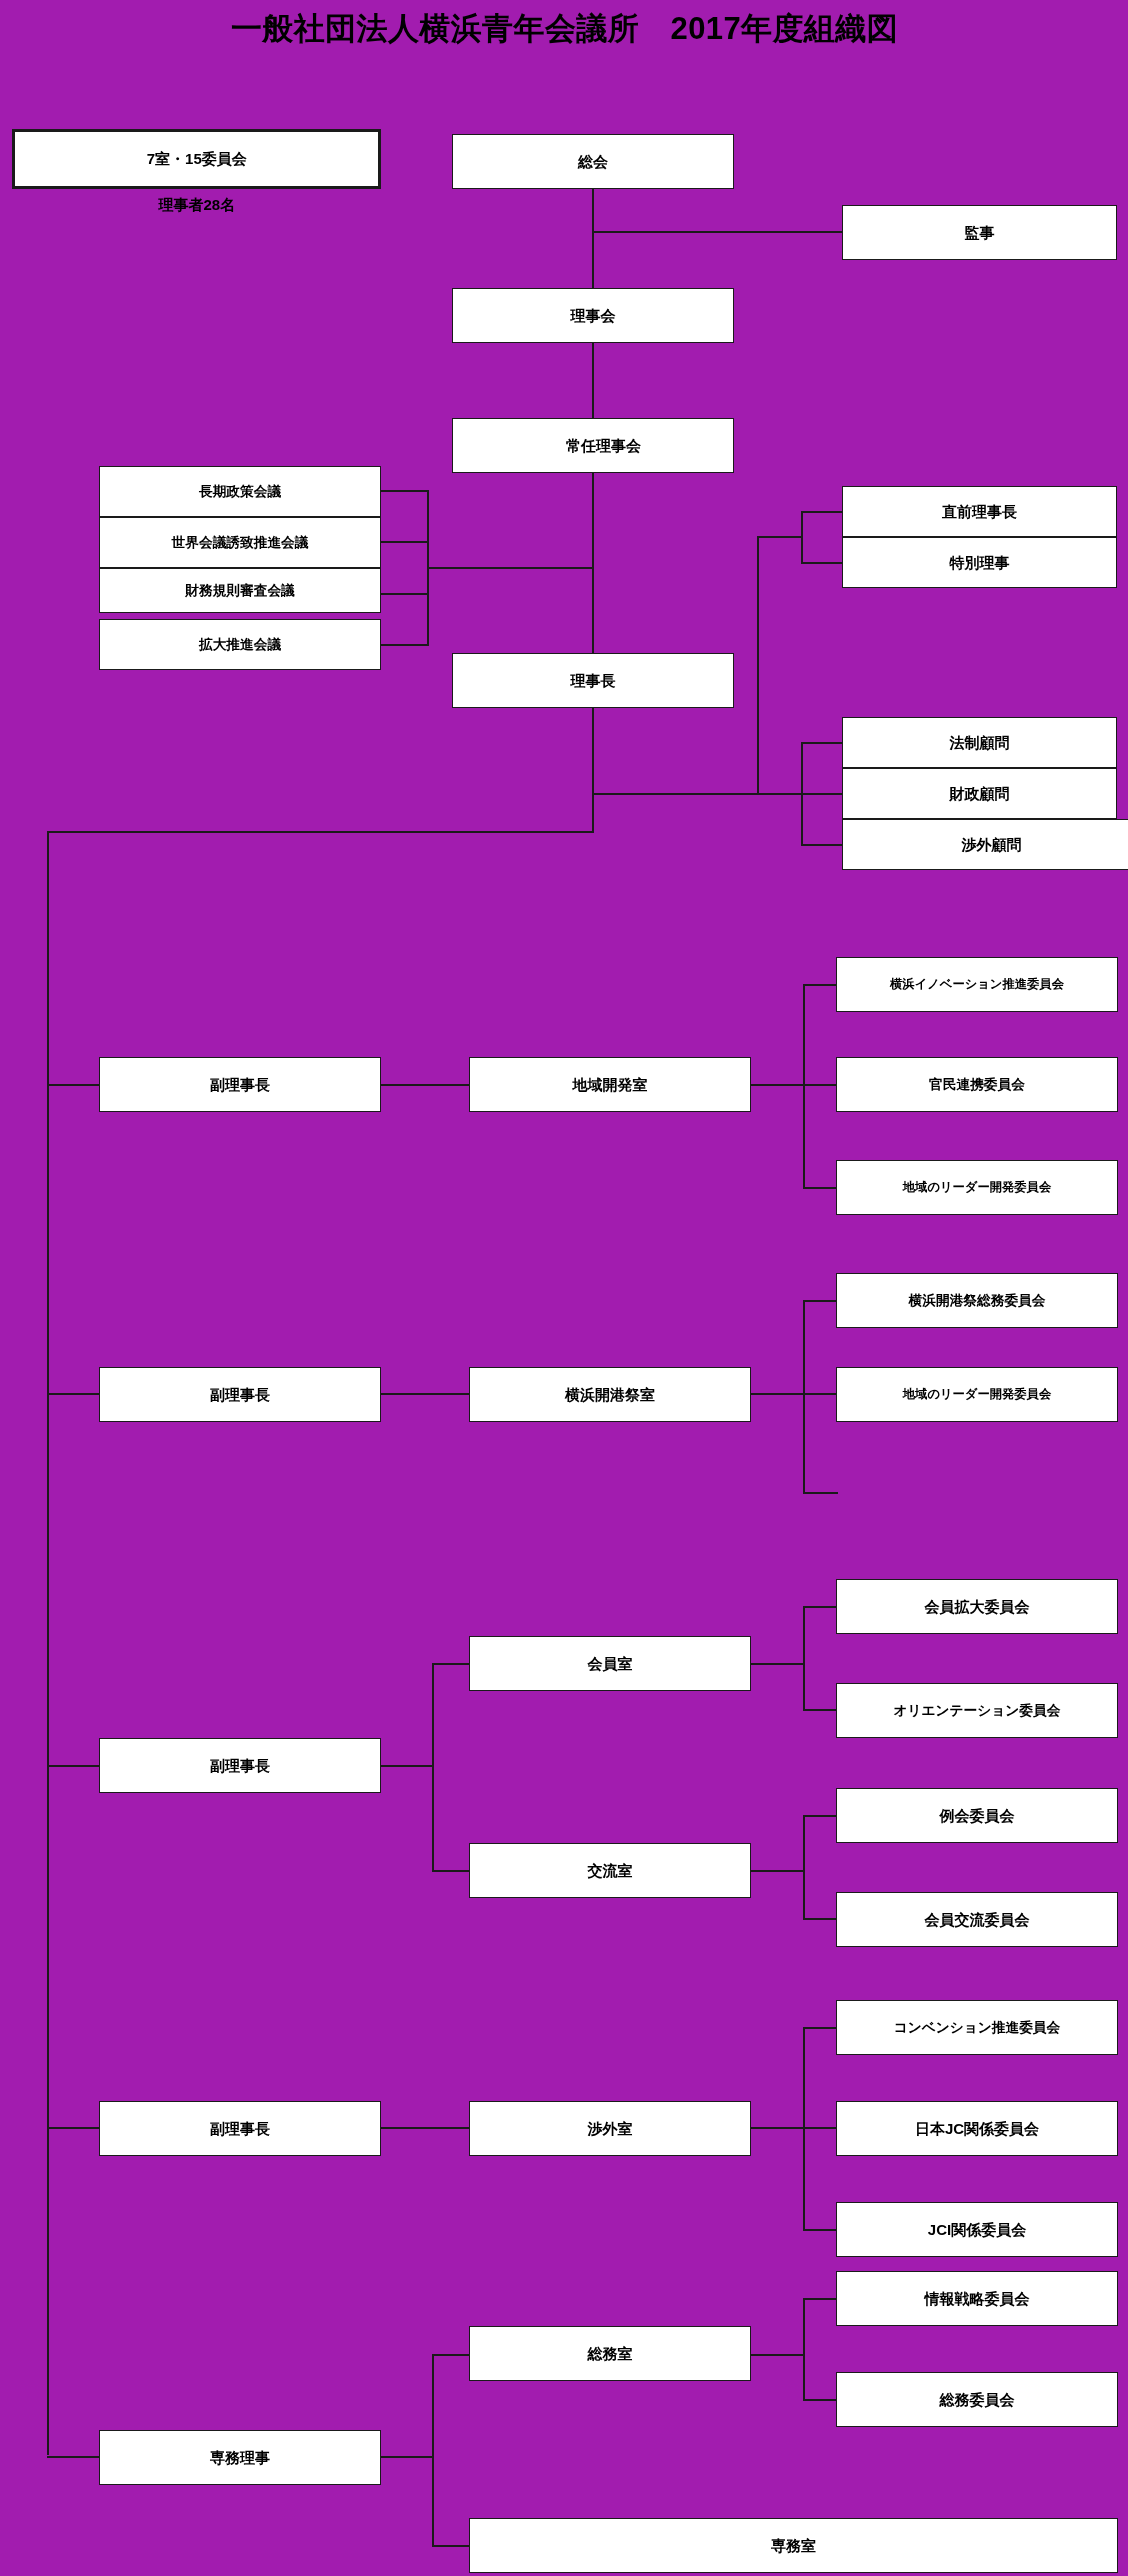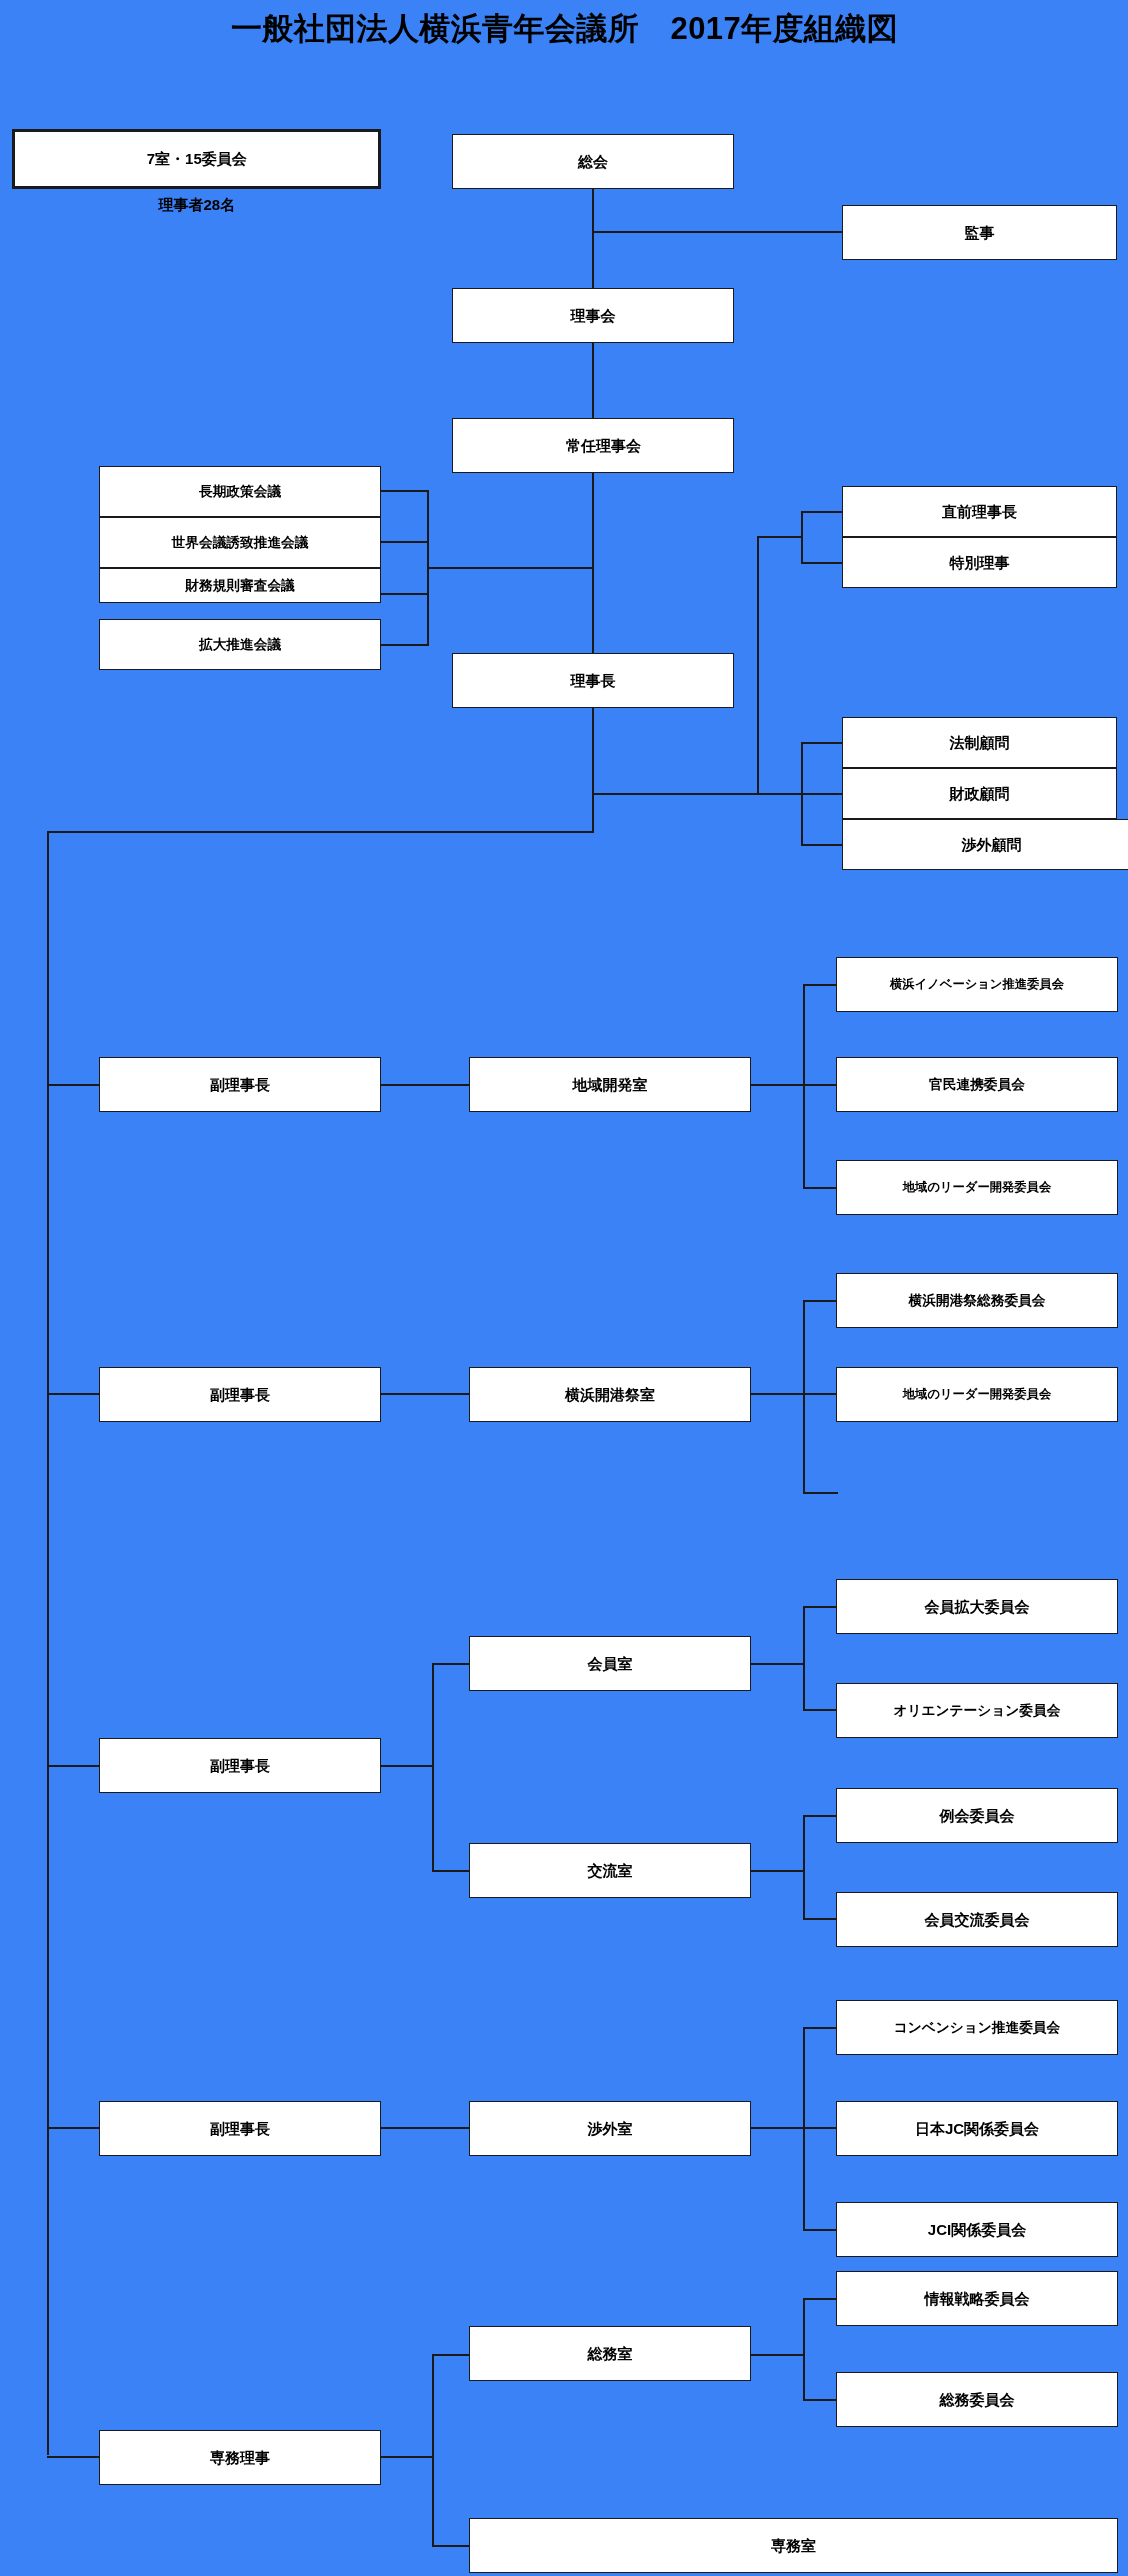--- a/index.html
+++ b/index.html
@@ -5,21 +5,21 @@
   html,body{margin:0;padding:0;background:#ffffff;}
   body{
     font-family:"Liberation Sans","DejaVu Sans",sans-serif;
     color:#000;
     -webkit-font-smoothing:none;
   }
   #page{
     position:relative;
     width:1129px;
     height:2576px;
-    background:#3b82f6;
+    background:#a21caf;
     overflow:hidden;
   }
   
   .title{
     position:absolute;
     left:0; top:12.3px;
     width:1129px;
     text-align:center;
     font-size:31px;
     font-weight:bold;
@@ -85,21 +85,21 @@
 
   <div class="ln v" style="left:592px;top:189px;height:100px;"></div>
   <div class="ln h" style="left:592px;top:231px;width:252px;"></div>
 
   <div class="ln v" style="left:592px;top:343px;height:75px;"></div>
 
   <div class="ln v" style="left:592px;top:473px;height:180px;"></div>
 
   <div class="box small" style="left:99px;top:466px;width:282px;height:51px;">長期政策会議</div>
   <div class="box small" style="left:99px;top:517px;width:282px;height:51px;">世界会議誘致推進会議</div>
-  <div class="box small" style="left:99px;top:568px;width:282px;height:35px;">財務規則審査会議</div>
+  <div class="box small" style="left:99px;top:568px;width:282px;height:45px;">財務規則審査会議</div>
   <div class="box small" style="left:99px;top:619px;width:282px;height:51px;">拡大推進会議</div>
 
   <div class="ln h" style="left:381px;top:490px;width:48px;"></div>
   <div class="ln h" style="left:381px;top:541px;width:48px;"></div>
   <div class="ln h" style="left:381px;top:593px;width:48px;"></div>
   <div class="ln h" style="left:381px;top:644px;width:48px;"></div>
   <div class="ln v" style="left:427px;top:490px;height:155px;"></div>
   <div class="ln h" style="left:427px;top:567px;width:166px;"></div>
 
   <div class="box" style="left:842px;top:486px;width:275px;height:51px;">直前理事長</div>

